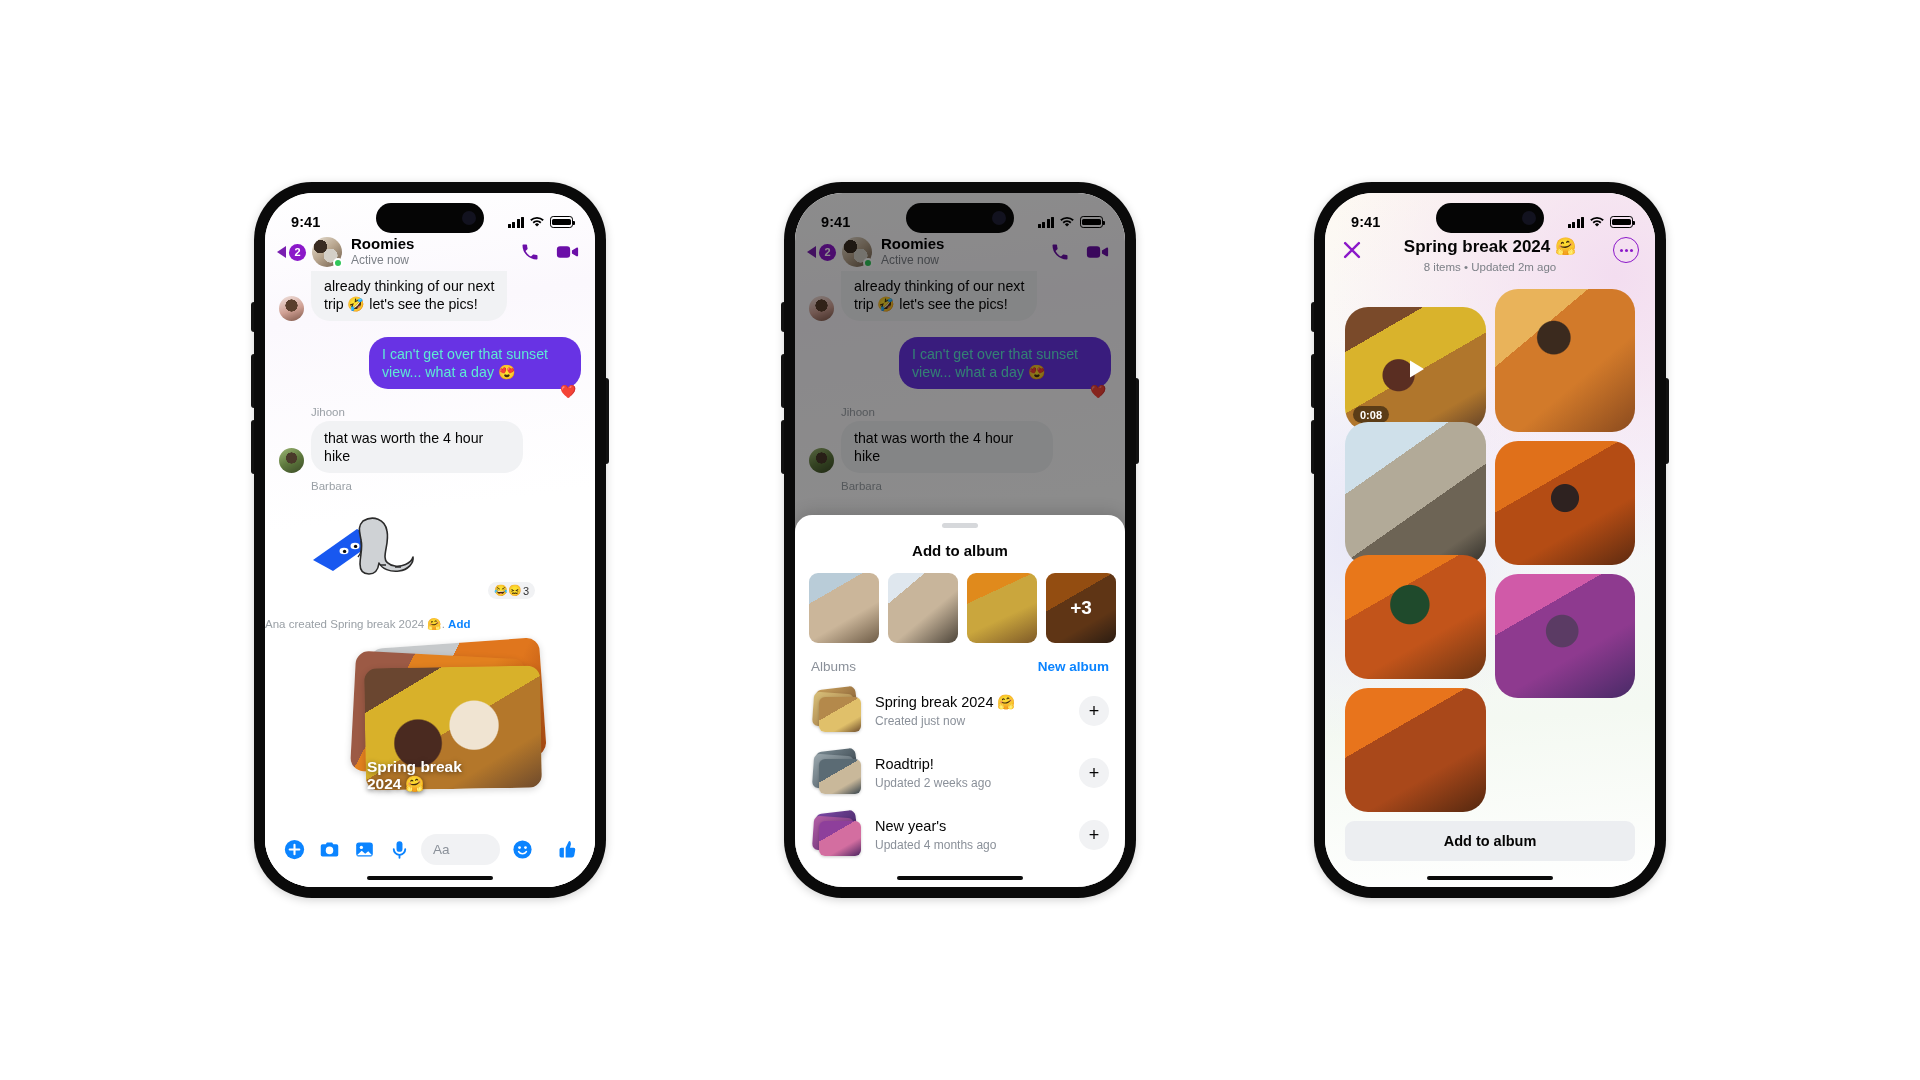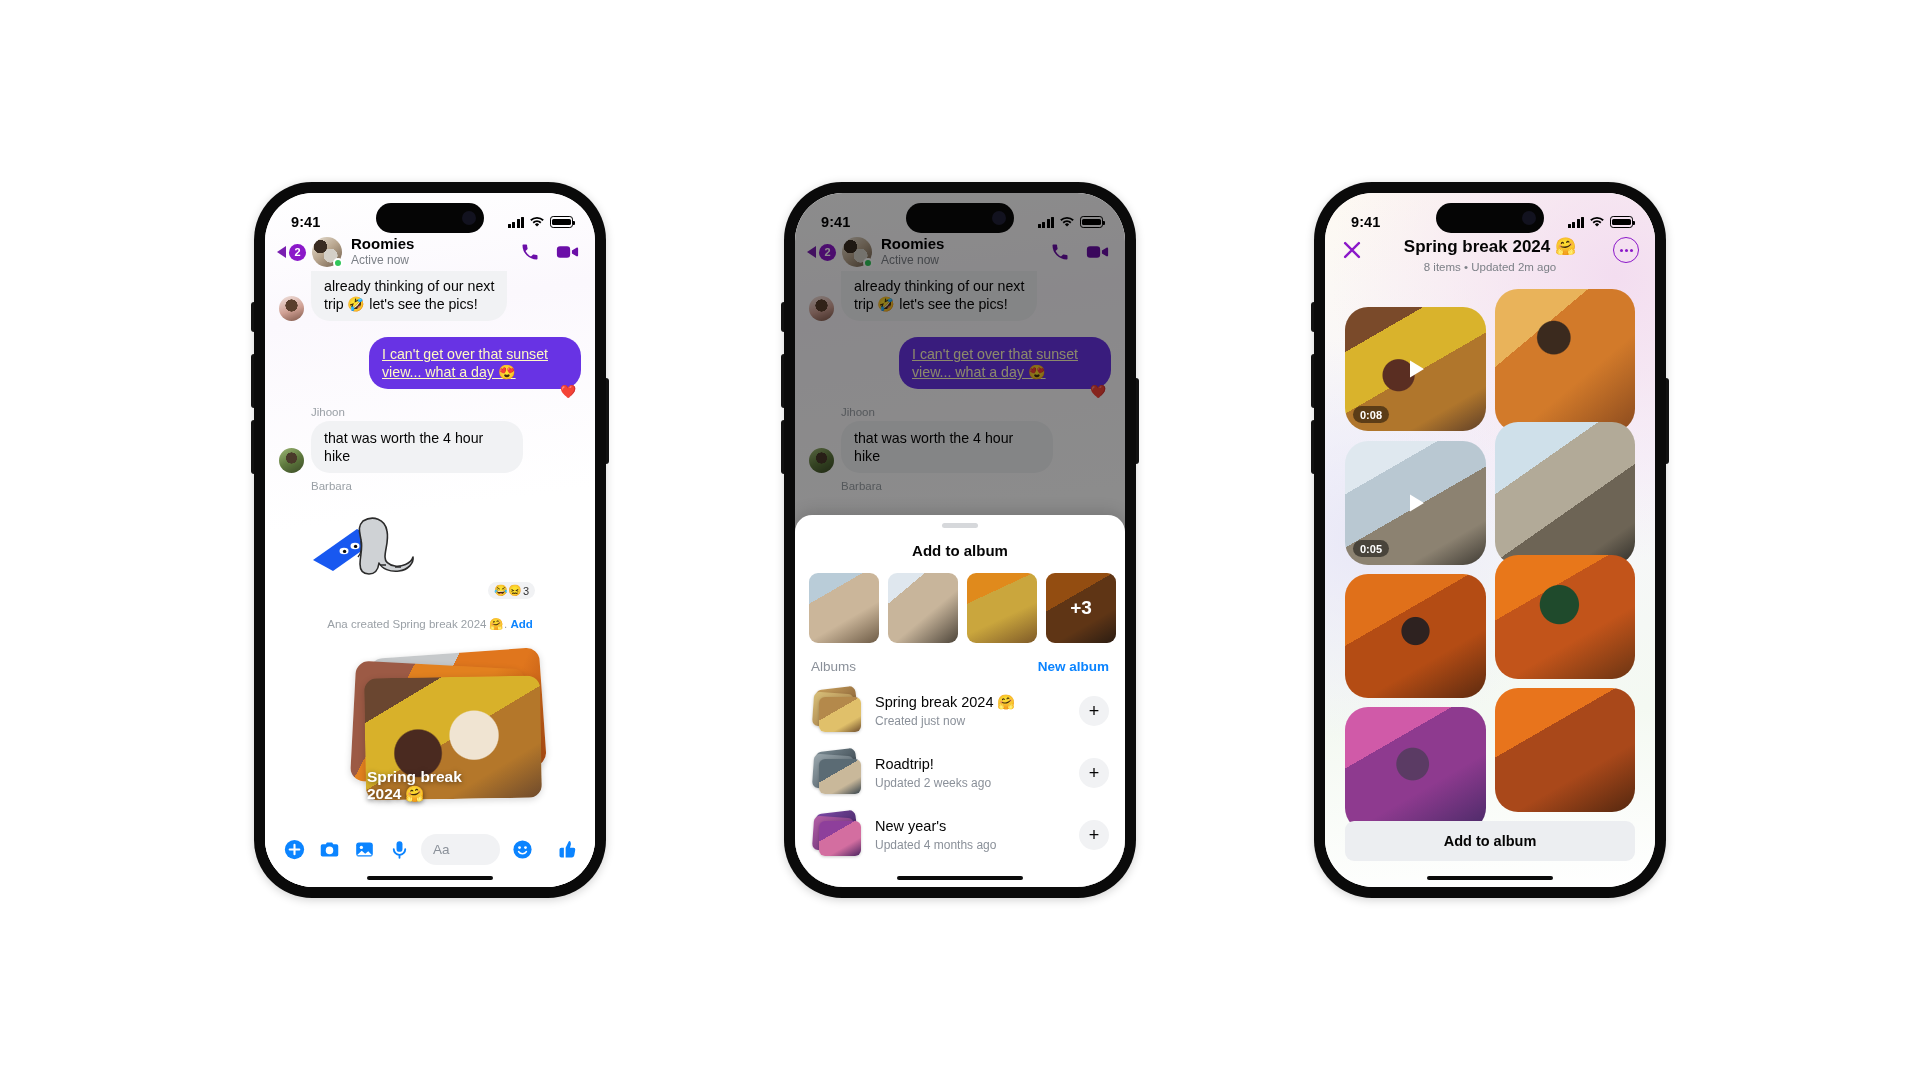--- a/index.html
+++ b/index.html
@@ -125,37 +125,37 @@
   .av-sm { width: 25px;height:25px;border-radius:50%;flex:0 0 auto;margin-right:7px; }
   .av-darius { background: radial-gradient(circle at 50% 38%, #5a3f2d 0 30%, transparent 31%), linear-gradient(160deg,#f2e4e0,#cf9f93 55%,#7d5648); }
   .av-jihoon { background: radial-gradient(circle at 50% 40%, #4a3a2a 0 28%, transparent 29%), linear-gradient(150deg,#9fb877,#5f7a3e 50%,#3a4a26); }
   .av-barbara { background: radial-gradient(circle at 50% 42%, #4a2f1e 0 27%, transparent 28%), linear-gradient(150deg,#ffd84d,#f5bb14 60%,#d89e06); }
 
   .bubble {
     max-width: 212px; border-radius: 19px; padding: 8px 13px;
     font-size: 14.2px; line-height: 1.27; word-wrap: break-word;
   }
   .bubble.them { background: #f1f2f4; color: #050505; }
-  .bubble.me   { background: #6833e4; color: #fef9c3; text-decoration: underline; }
+  .bubble.me   { background: #6833e4; color: #5eead4; }
   .bubble.clip-top { border-top-left-radius: 0; border-top-right-radius:0; }
   .name-label { font-size: 11.5px; color: #9aa0a6; padding-left: 46px; margin: 7px 0 3px; }
 
   .reaction {
     display:inline-flex; align-items:center; gap:1px;
     background:#f1f2f4; border-radius: 12px; padding: 2px 6px;
     font-size: 11px; color:#333; box-shadow: 0 0 0 2px #fff;
   }
   .react-wrap { display:flex; justify-content:flex-end; padding: 0 20px; margin-top:-7px; }
   .heart-react {
     display:flex; justify-content:flex-end; padding-right:18px; margin-top:-8px; font-size: 13px;
   }
 
   .sticker { padding: 18px 0 10px 46px; }
 
-  .sys-line { text-align:center; font-size: 11.5px; color:#9aa0a6; margin: 18px 0 20px; }
+  .sys-line { text-align:left; font-size: 11.5px; color:#9aa0a6; margin: 18px 0 10px; }
   .link-add { color: #0b84ff; font-weight: bold; }
 
   
   .album-card-wrap { position: relative; height: 160px; margin: 0 14px 0 76px; }
   .acard { position: absolute; border-radius: 13px; overflow: hidden; box-shadow: 0 2px 7px rgba(0,0,0,0.16); }
   .acard.c1 { width: 170px; height: 118px; left: 32px; top: 2px; transform: rotate(-4deg);
     background: linear-gradient(120deg,#c6c9cb 0 38%, #e0761d 38% 68%, #a64913); }
   .acard.c2 { width: 170px; height: 120px; left: 12px; top: 14px; transform: rotate(3deg);
     background: linear-gradient(115deg,#9c5a45 0 26%,#e2811f 26% 62%, #c25412); }
   .acard.c3 { width: 176px; height: 122px; left: 24px; top: 26px; transform: rotate(-1deg);
@@ -648,28 +648,20 @@
         <div class="cell std g1" style="margin-top:18px;">
           <span class="play-btn">
             <svg width="30" height="30" viewBox="0 0 30 30">
                 <path d="M10 6.5 24 15 10 23.5z" fill="#fff"></path>
               </svg>
           </span>
           <span class="dur">0:08</span>
         </div>
         <div class="cell std g2" style="height:143px;"></div>
 
-        <div class="cell std g3">
-          <span class="play-btn">
-            <svg width="30" height="30" viewBox="0 0 30 30">
-                <path d="M10 6.5 24 15 10 23.5z" fill="#fff"></path>
-              </svg>
-          </span>
-          <span class="dur">0:05</span>
-        </div>
         <div class="cell std g4" style="margin-top:-19px;height:143px;"></div>
 
         <div class="cell std g5"></div>
         <div class="cell std g6" style="margin-top:-19px;"></div>
 
         <div class="cell std g7"></div>
         <div class="cell std g8" style="margin-top:-19px;"></div>
       </div>
 
       <div class="add-cta">Add to album</div>

